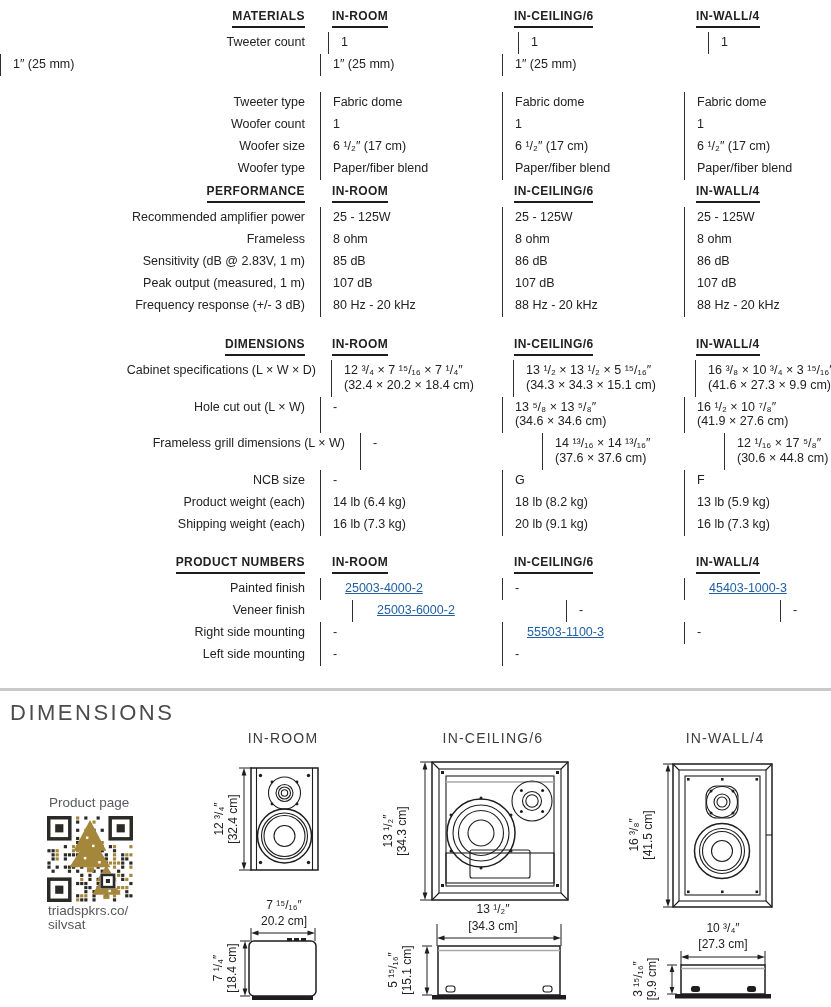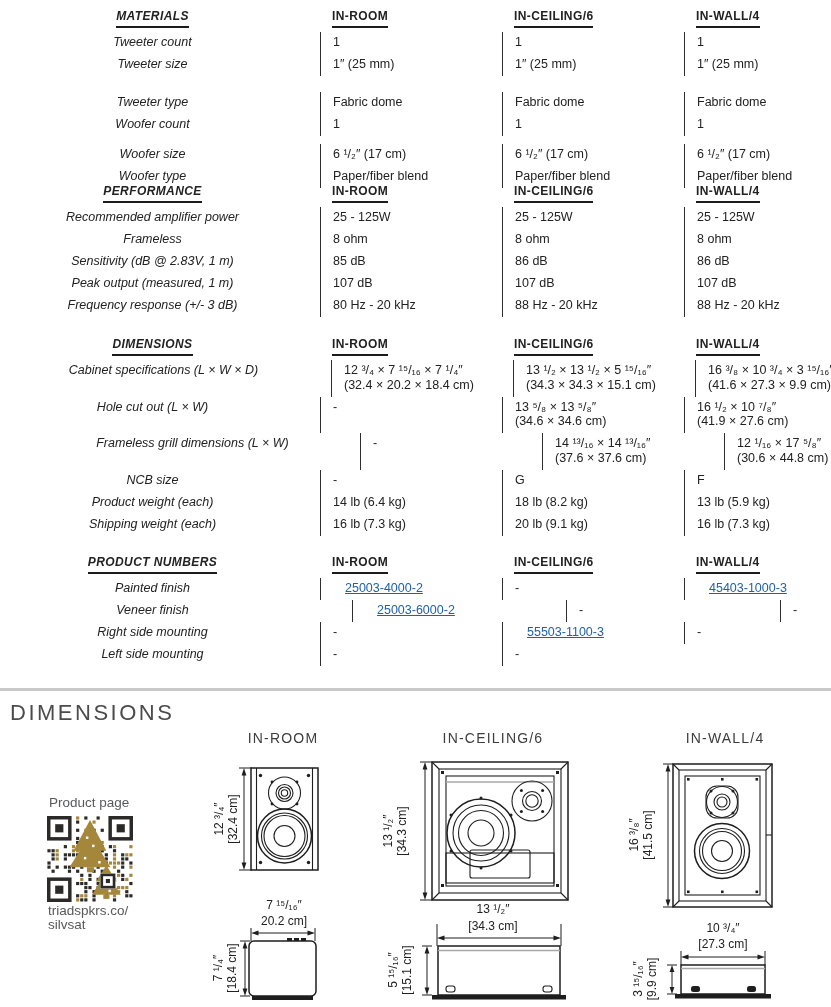--- a/index.html
+++ b/index.html
@@ -8,21 +8,21 @@
   }
   html,body{margin:0;padding:0;background:#fff;}
   .page{position:relative;width:831px;height:1007px;background:#fff;overflow:hidden;
         font-family:"Liberation Sans","DejaVu Sans",sans-serif;color:var(--text);}
   
   .spec-table{position:absolute;left:0;width:831px;}
   .spec-table.materials{top:6px;} .spec-table.performance{top:181px;}
   .spec-table.dimensions{top:334px;} .spec-table.product_numbers{top:552px;}
   .trow{display:grid;grid-template-columns:320px 182px 182px 147px;}
   .thead{min-height:26px;}
-  .tlabel{text-align:center;padding-right:15px;font-size:12.5px;line-height:15px;padding-top:3px;font-style:italic;}
+  .tlabel{text-align:right;padding-right:15px;font-size:12.5px;line-height:15px;padding-top:3px;}
   .headline{display:inline-block;font-weight:bold;font-size:12px;letter-spacing:.4px;
             border-bottom:2px solid #1c1c1c;padding-bottom:2px;white-space:nowrap;}
   .tcell{padding-left:12px;font-size:12.5px;line-height:14.5px;padding-top:3px;}
   .vcell{border-left:1px solid #2e2e2e;}
   .cellline{white-space:nowrap;}
   .plink{color:var(--link);text-decoration:underline;width:max-content;cursor:pointer;white-space:nowrap;margin-left:12px;}
   
   .rule{position:absolute;left:0;top:688px;width:831px;height:3px;background:var(--rule);}
   .dimhead{position:absolute;left:10px;top:700px;font-size:22px;letter-spacing:2.5px;
            color:var(--heading);font-weight:400;}
@@ -45,34 +45,33 @@
 <div class="page">
 
   <div>
       <div class="spec-table materials">
         <div class="trow thead">
           <div class="tlabel"><span class="headline">MATERIALS</span></div>
           <div class="tcell"><span class="headline">IN-ROOM</span></div>
           <div class="tcell"><span class="headline">IN-CEILING/6</span></div>
           <div class="tcell"><span class="headline">IN-WALL/4</span></div>
         </div>
-        <div class="trow" style="min-height: 22px;">
+        <div class="trow" style="min-height: 22px; gap: 8px;">
           <div class="tlabel">Tweeter count</div>
           <div class="tcell vcell">
             <div class="cellline">1</div>
           </div>
           <div class="tcell vcell">
             <div class="cellline">1</div>
           </div>
           <div class="tcell vcell">
             <div class="cellline">1</div>
           </div>
         </div>
         <div class="trow" style="min-height: 22px;">
-          <div class="tlabel">Tweeter size</div>
           <div class="tcell vcell">
             <div class="cellline">1″ (25 mm)</div>
           </div>
           <div class="tcell vcell">
             <div class="cellline">1″ (25 mm)</div>
           </div>
           <div class="tcell vcell">
             <div class="cellline">1″ (25 mm)</div>
           </div>
         </div>
@@ -93,21 +92,21 @@
           <div class="tcell vcell">
             <div class="cellline">1</div>
           </div>
           <div class="tcell vcell">
             <div class="cellline">1</div>
           </div>
           <div class="tcell vcell">
             <div class="cellline">1</div>
           </div>
         </div>
-        <div class="trow" style="min-height: 22px; margin-top: 8px;">
+        <div class="trow" style="min-height: 22px;">
           <div class="tlabel">Woofer size</div>
           <div class="tcell vcell">
             <div class="cellline">6 ¹/₂″ (17 cm)</div>
           </div>
           <div class="tcell vcell">
             <div class="cellline">6 ¹/₂″ (17 cm)</div>
           </div>
           <div class="tcell vcell">
             <div class="cellline">6 ¹/₂″ (17 cm)</div>
           </div>

